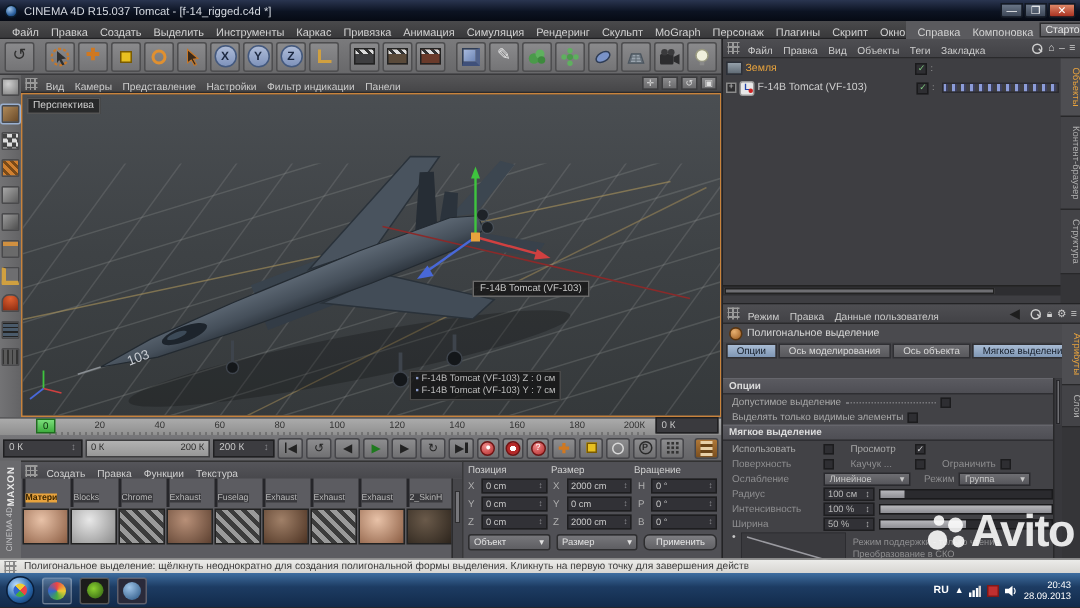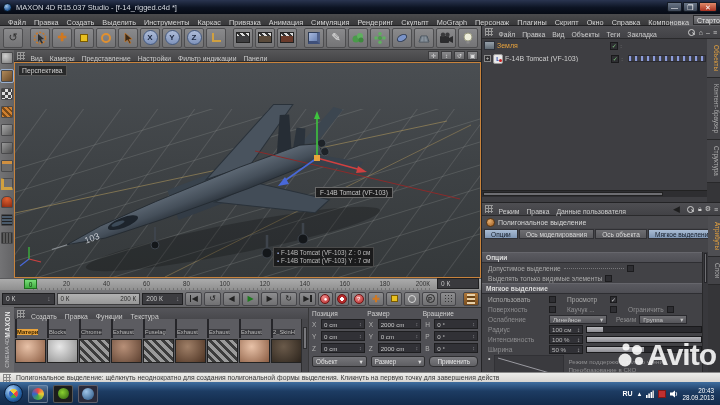--- a/index.html
+++ b/index.html
@@ -6,21 +6,21 @@
 html,body{width:720px;height:405px;overflow:hidden;background:#000}
 #app{position:relative;width:720px;height:405px;background:#5a5a5e;overflow:hidden}
 .nw{white-space:nowrap;overflow:hidden}
 
 #titlebar{position:absolute;left:0;top:0;width:720px;height:14px;background:linear-gradient(#2a3550,#0c1322 55%,#060a14);display:flex;align-items:center;padding:0 3px;color:#d7dbe2;font-size:7.5px}
 #titlebar .applogo{width:9px;height:9px;border-radius:50%;background:radial-gradient(circle at 35% 30%,#9fc4e8,#2a5f9e 60%,#123);margin-right:4px;border:1px solid #0a1a2a}
 .wbtns{margin-left:auto;display:flex;gap:1px}
 .wbtn{width:15px;height:10px;font-size:7px;line-height:9px;text-align:center;color:#fff;background:linear-gradient(#6a7687,#3c4656);border:1px solid #141a24;border-radius:0 0 2px 2px}
 .wbtn.close{background:linear-gradient(#e08a6a,#a83020);width:18px}
 
-#menubar{position:absolute;left:0;top:14px;width:670px;height:12px;background:linear-gradient(#4a4a4c,#39393b);display:flex;align-items:center;padding:0 4px;border-bottom:1px solid #202022}
+#menubar{position:absolute;left:0;top:14px;width:604px;height:12px;background:linear-gradient(#4a4a4c,#39393b);display:flex;align-items:center;padding:0 4px;border-bottom:1px solid #202022}
 #menubar .mi{font-size:7.3px;color:#d2d2d2;padding:0 4px}
 #layoutdd{margin-left:auto;width:74px;height:10px;background:linear-gradient(#7a7a7e,#5c5c60);border:1px solid #2c2c2e;color:#e6e6e6;font-size:7px;line-height:9px;padding:0 3px;display:flex;justify-content:space-between}
 .mag{width:9px;height:9px;position:relative;margin-left:3px}
 .mag::before{content:"";position:absolute;left:1px;top:1px;width:5px;height:5px;border:1.2px solid #cfcfcf;border-radius:50%}
 .mag::after{content:"";position:absolute;left:5.5px;top:5.5px;width:3px;height:1.2px;background:#cfcfcf;transform:rotate(45deg)}
 
 #toolbar{position:absolute;left:0;top:26px;width:481px;height:24px;background:linear-gradient(#7a7a7c,#68686a);border-bottom:1px solid #3a3a3c;display:flex;align-items:center;gap:2px;padding:0 3px}
 .tb{width:20px;height:20px;background:linear-gradient(#8a8a8c,#747476);border:1px solid #4e4e50;border-radius:2px;display:flex;align-items:center;justify-content:center;position:relative;flex:0 0 auto}
 .tbsep{width:3px;height:20px;flex:0 0 auto}
 .glyph{font-size:11px;color:#2e2e2e;line-height:1}
@@ -146,21 +146,21 @@
 #watermark{position:absolute;right:4px;top:338px;display:flex;align-items:center;gap:0;opacity:.88;pointer-events:none;z-index:50}
 #watermark .avtext{color:#fff;font-size:30px;font-weight:bold;letter-spacing:-1px}
 </style>
 </head>
 <body>
 
 <div id="app">
 
   <div id="titlebar">
     <span class="applogo"></span>
-    <span class="nw">MAXON 4D R15.037 Studio - [f-14_rigged.c4d *]</span>
+    <span class="nw">CINEMA 4D R15.037 Tomcat - [f-14_rigged.c4d *]</span>
     <span class="wbtns">
       <span class="wbtn">—</span>
       <span class="wbtn">❐</span>
       <span class="wbtn close">✕</span>
     </span>
   </div>
 
   <div id="menubar">
     <span><span class="mi">Файл</span><span class="mi">Правка</span><span class="mi">Создать</span><span class="mi">Выделить</span><span class="mi">Инструменты</span><span class="mi">Каркас</span><span class="mi">Привязка</span><span class="mi">Анимация</span><span class="mi">Симуляция</span><span class="mi">Рендеринг</span><span class="mi">Скульпт</span><span class="mi">MoGraph</span><span class="mi">Персонаж</span><span class="mi">Плагины</span><span class="mi">Скрипт</span><span class="mi">Окно</span><span class="mi">Справка</span><span class="mi">Компоновка</span></span>
     <span id="layoutdd">

